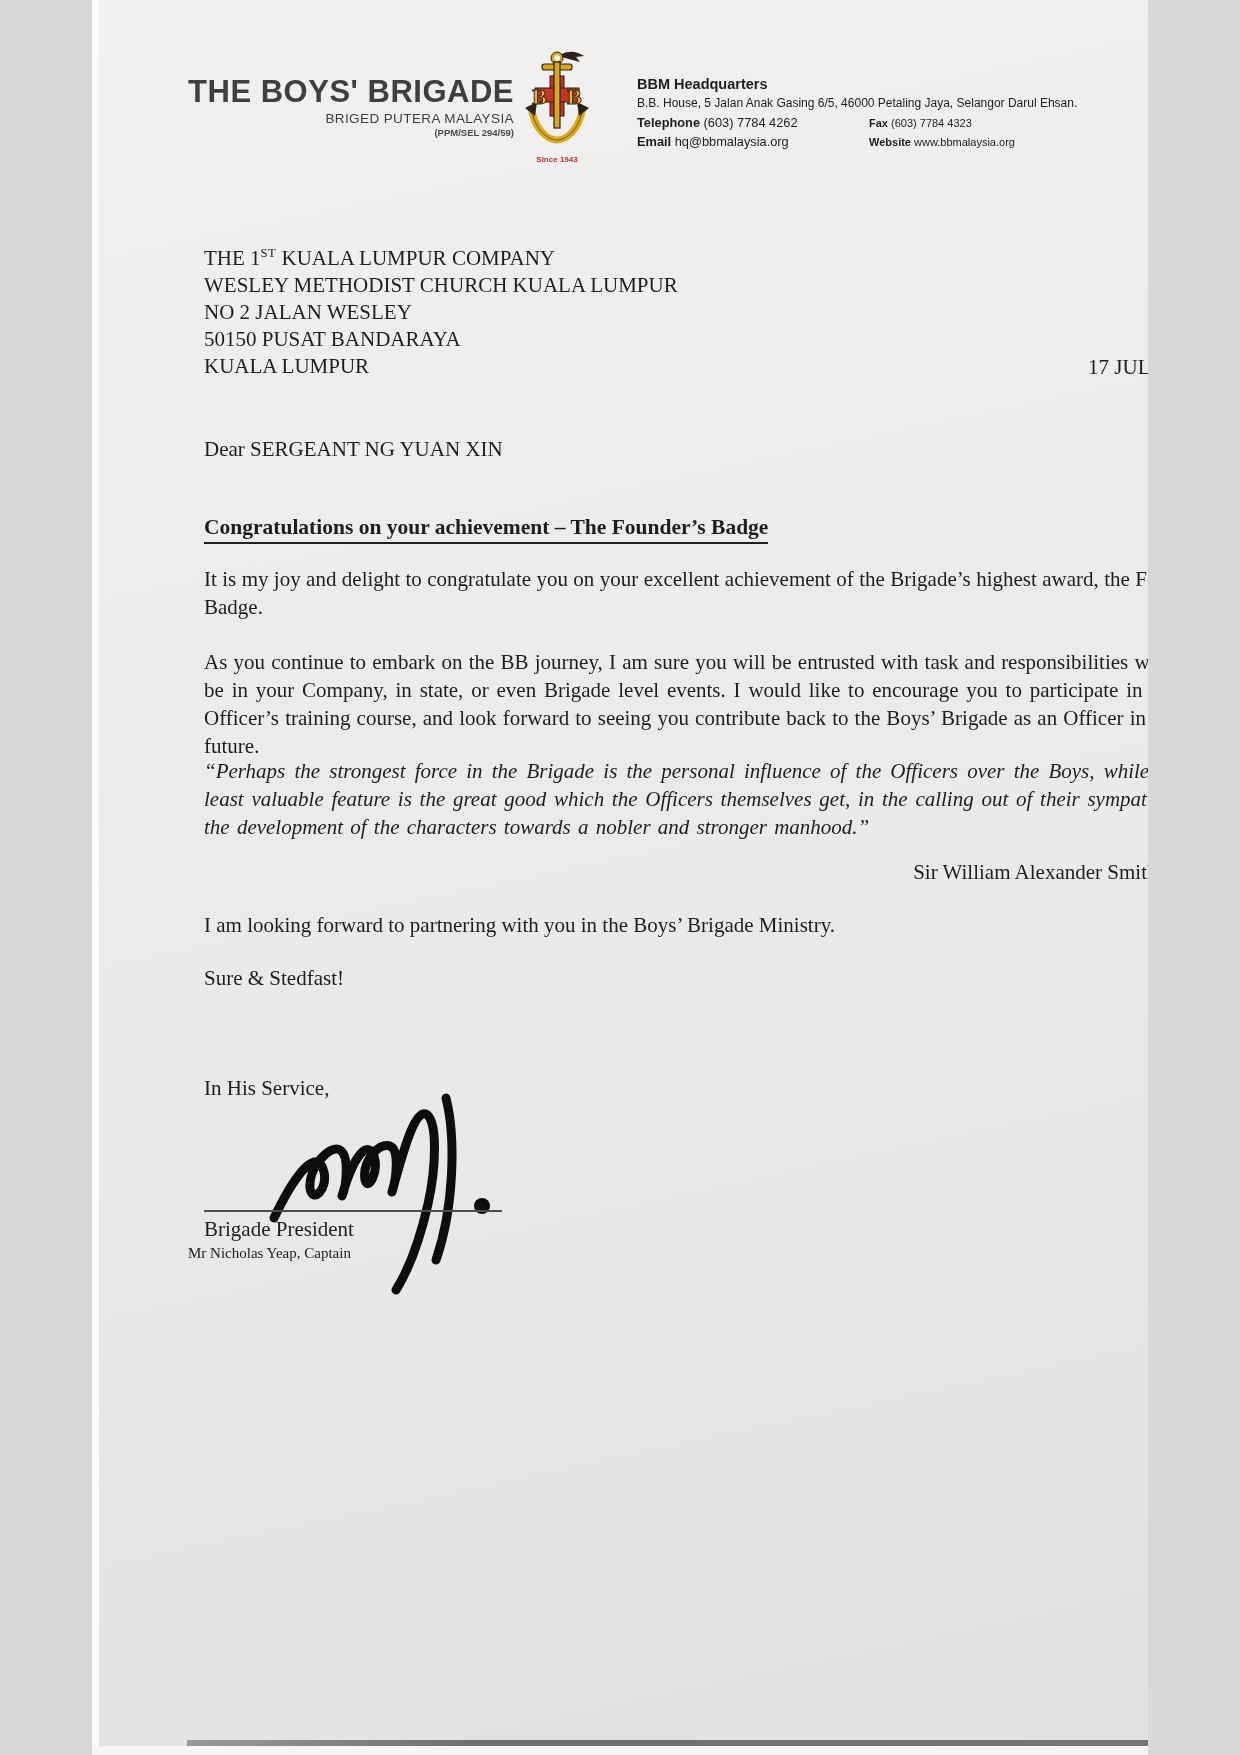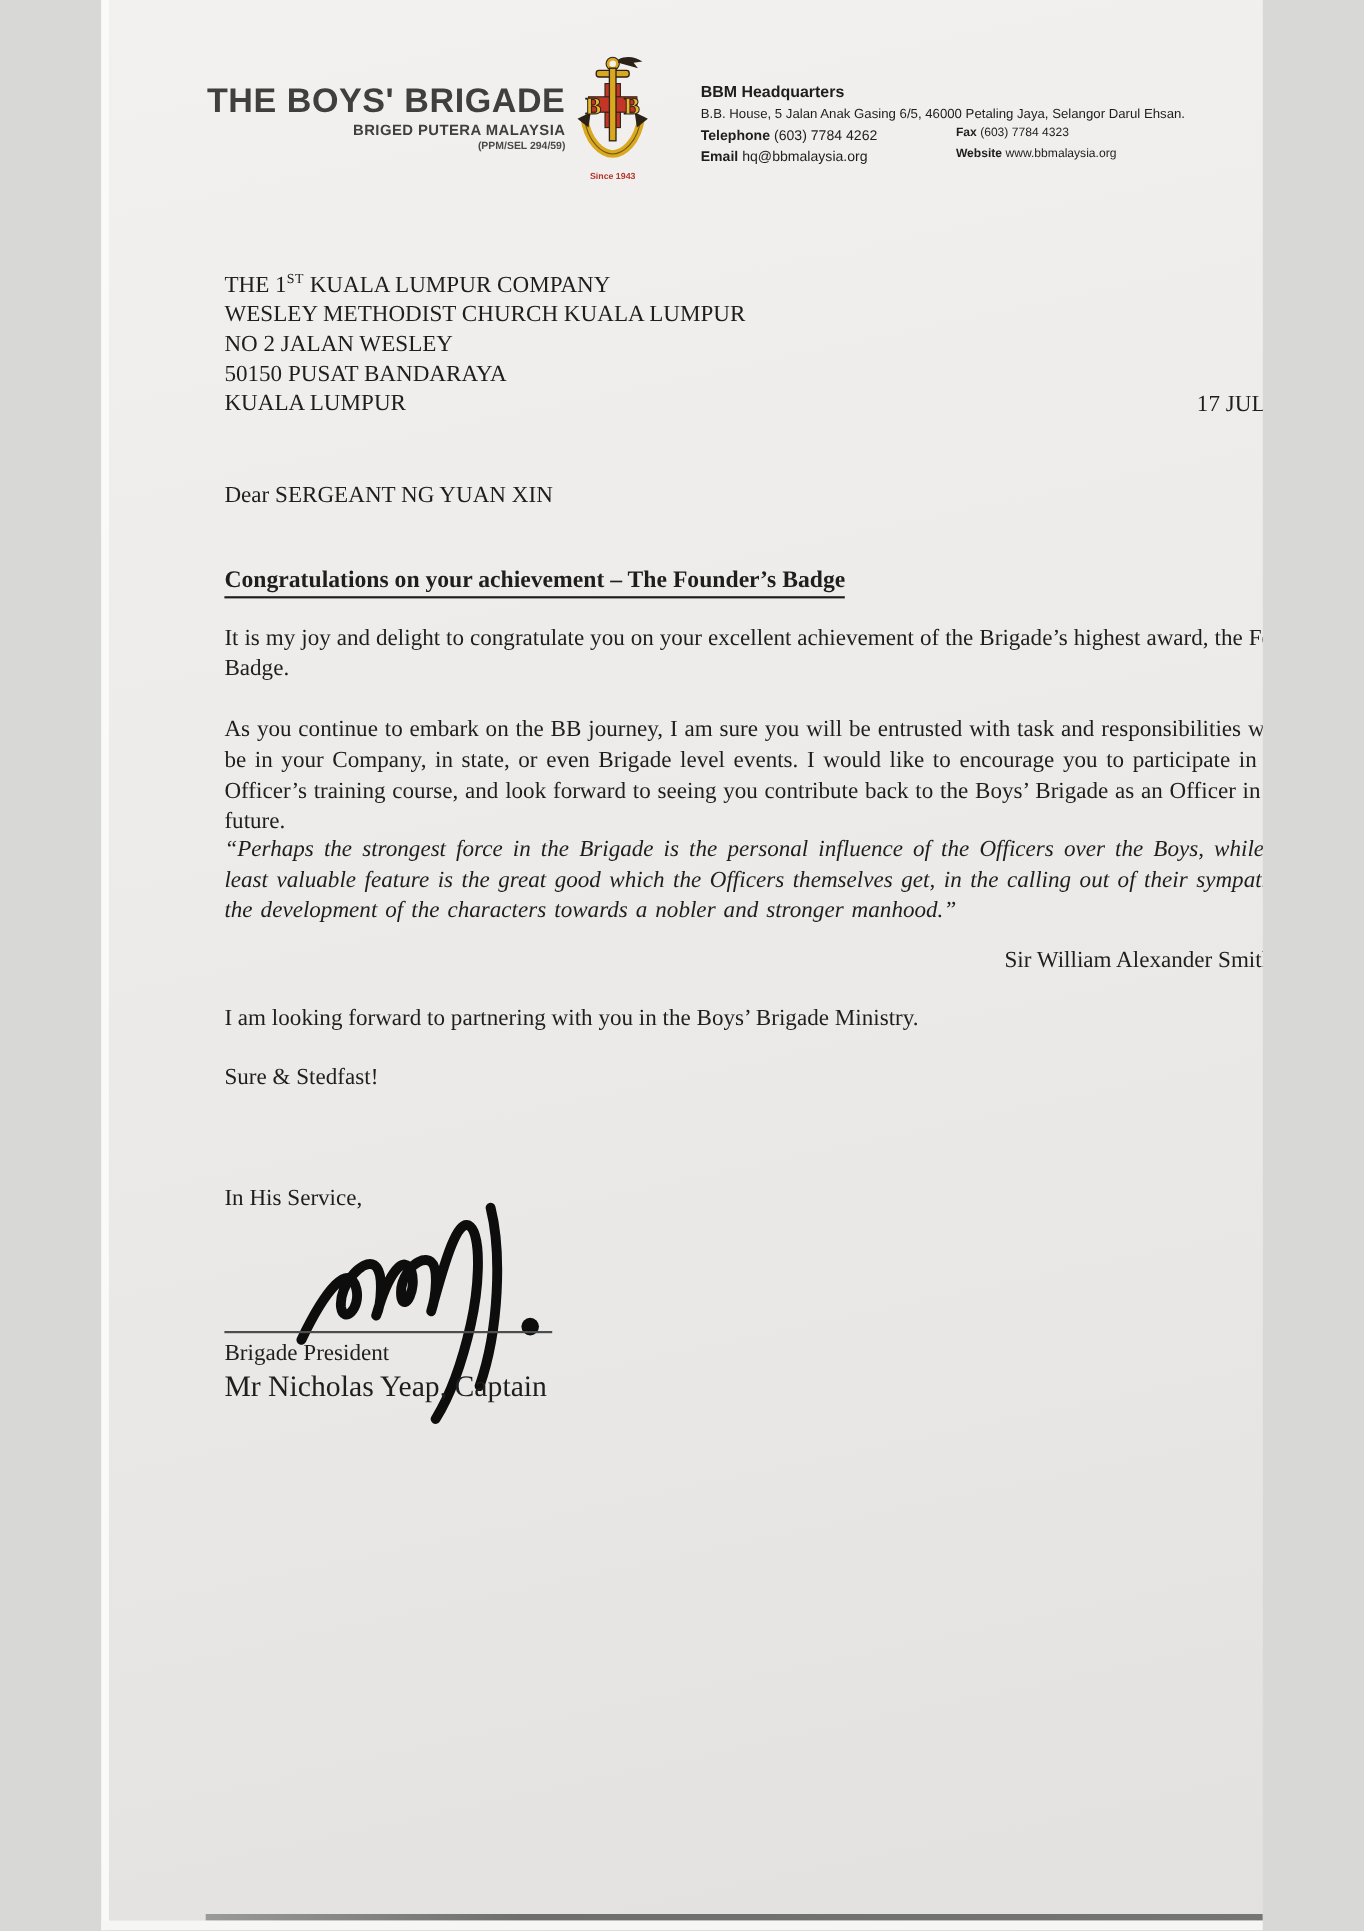--- a/index.html
+++ b/index.html
@@ -13,28 +13,28 @@
     color:#1e1e1e;
   }
   .scan-left-strip{position:absolute;left:0;top:0;width:7px;height:100%;background:#fafaf8;}
   .scan-bottom-dark{position:absolute;left:95px;right:0;top:1740px;height:6px;background:linear-gradient(90deg,#9a9a98,#6e6e6c 30%,#757573);}
   .scan-bottom-light{position:absolute;left:0;right:0;top:1746px;height:9px;background:#f6f6f4;}
   .abs{position:absolute;}
 
   
   .org-block{left:96px;top:76px;width:326px;text-align:right;color:#3f3f3f;font-family:"Liberation Sans",sans-serif;}
   .org-line{font-size:31px;font-weight:800;line-height:32px;letter-spacing:0.5px;}
-  .org-subtitle{font-size:13.5px;font-weight:700;margin-top:3px;letter-spacing:0.4px;}
+  .org-subtitle{font-size:13.5px;font-weight:400;margin-top:3px;letter-spacing:0.4px;}
   .org-reg{font-size:9.5px;font-weight:700;margin-top:1px;color:#4a4a4a;}
   .logo-wrap{left:430px;top:50px;width:70px;text-align:center;}
   .logo-since{font-family:"Liberation Sans",sans-serif;font-size:8px;font-weight:700;color:#b5342a;margin-top:1px;}
   .hq-block{left:545px;top:76px;width:520px;font-family:"Liberation Sans",sans-serif;color:#1d1d1d;}
   .hq-title{font-size:14.5px;font-weight:800;}
   .hq-line{font-size:12px;margin-top:4px;line-height:15px;}
-  .hq-cols{display:flex;margin-top:4px;}
+  .hq-cols{display:flex;margin-top:4px;align-items:center;}
   .hq-col1{width:232px;font-size:12.8px;}
   .hq-col2{font-size:11px;}
   .lbl{font-weight:800;}
 
   
   .serif-line{font-size:21px;line-height:27px;}
   .recipient{left:112px;top:240px;width:700px;}
   .sup{vertical-align:super;font-size:0.6em;letter-spacing:0.5px;}
   .date-line{left:112px;top:355px;width:1006px;text-align:right;font-size:21px;}
   .salutation{left:112px;top:437px;width:900px;font-size:21px;}
@@ -44,21 +44,21 @@
   .p1{top:565px;}
   .p2{top:648px;}
   .quote{top:757px;font-style:italic;word-spacing:2px;}
   .attribution{left:112px;top:860px;width:1006px;text-align:right;font-size:21px;}
   .p3{top:911px;text-align:left;}
   .motto{left:112px;top:966px;font-size:21px;}
   .valediction{left:112px;top:1076px;font-size:21px;}
   .sig-svg{left:168px;top:1088px;pointer-events:none;}
   .sig-rule{left:112px;top:1210px;width:298px;height:2px;background:#4d4d4d;}
   .sign-title{left:112px;top:1217px;font-size:21px;}
-  .sign-name{left:112px;top:1245px;font-size:27px;}
+  .sign-name{left:96px;top:1245px;font-size:15px;}
 </style>
 </head>
 <body>
 
 <div class="page">
   <div class="scan-left-strip"></div>
 
   <div class="abs org-block">
     <div class="org-line">THE BOYS' BRIGADE</div>
     <div class="org-subtitle">BRIGED PUTERA MALAYSIA</div>

